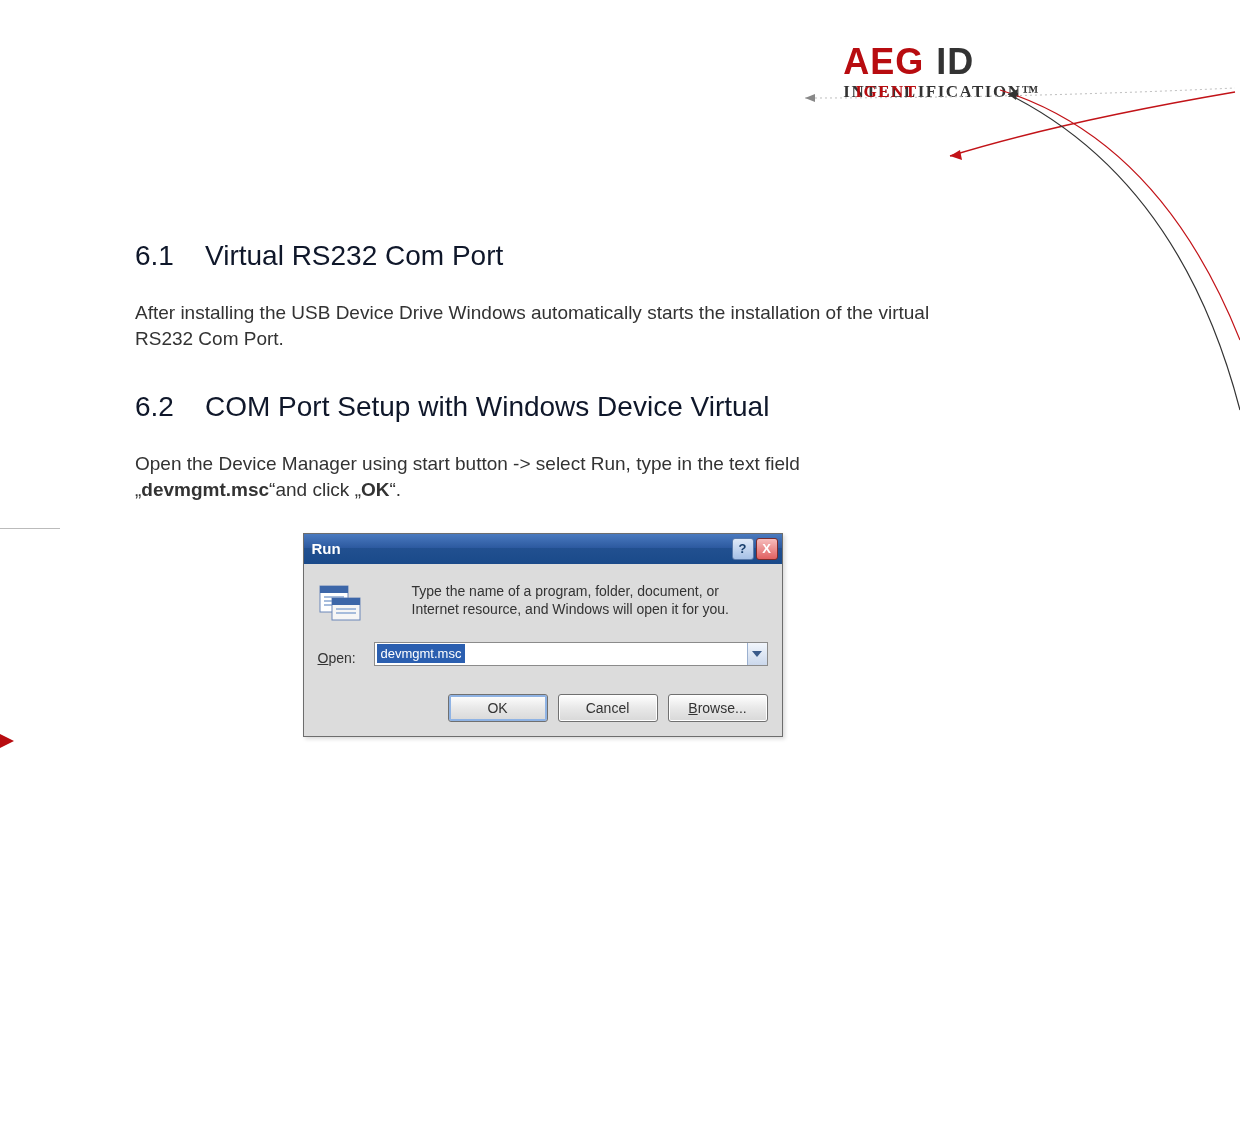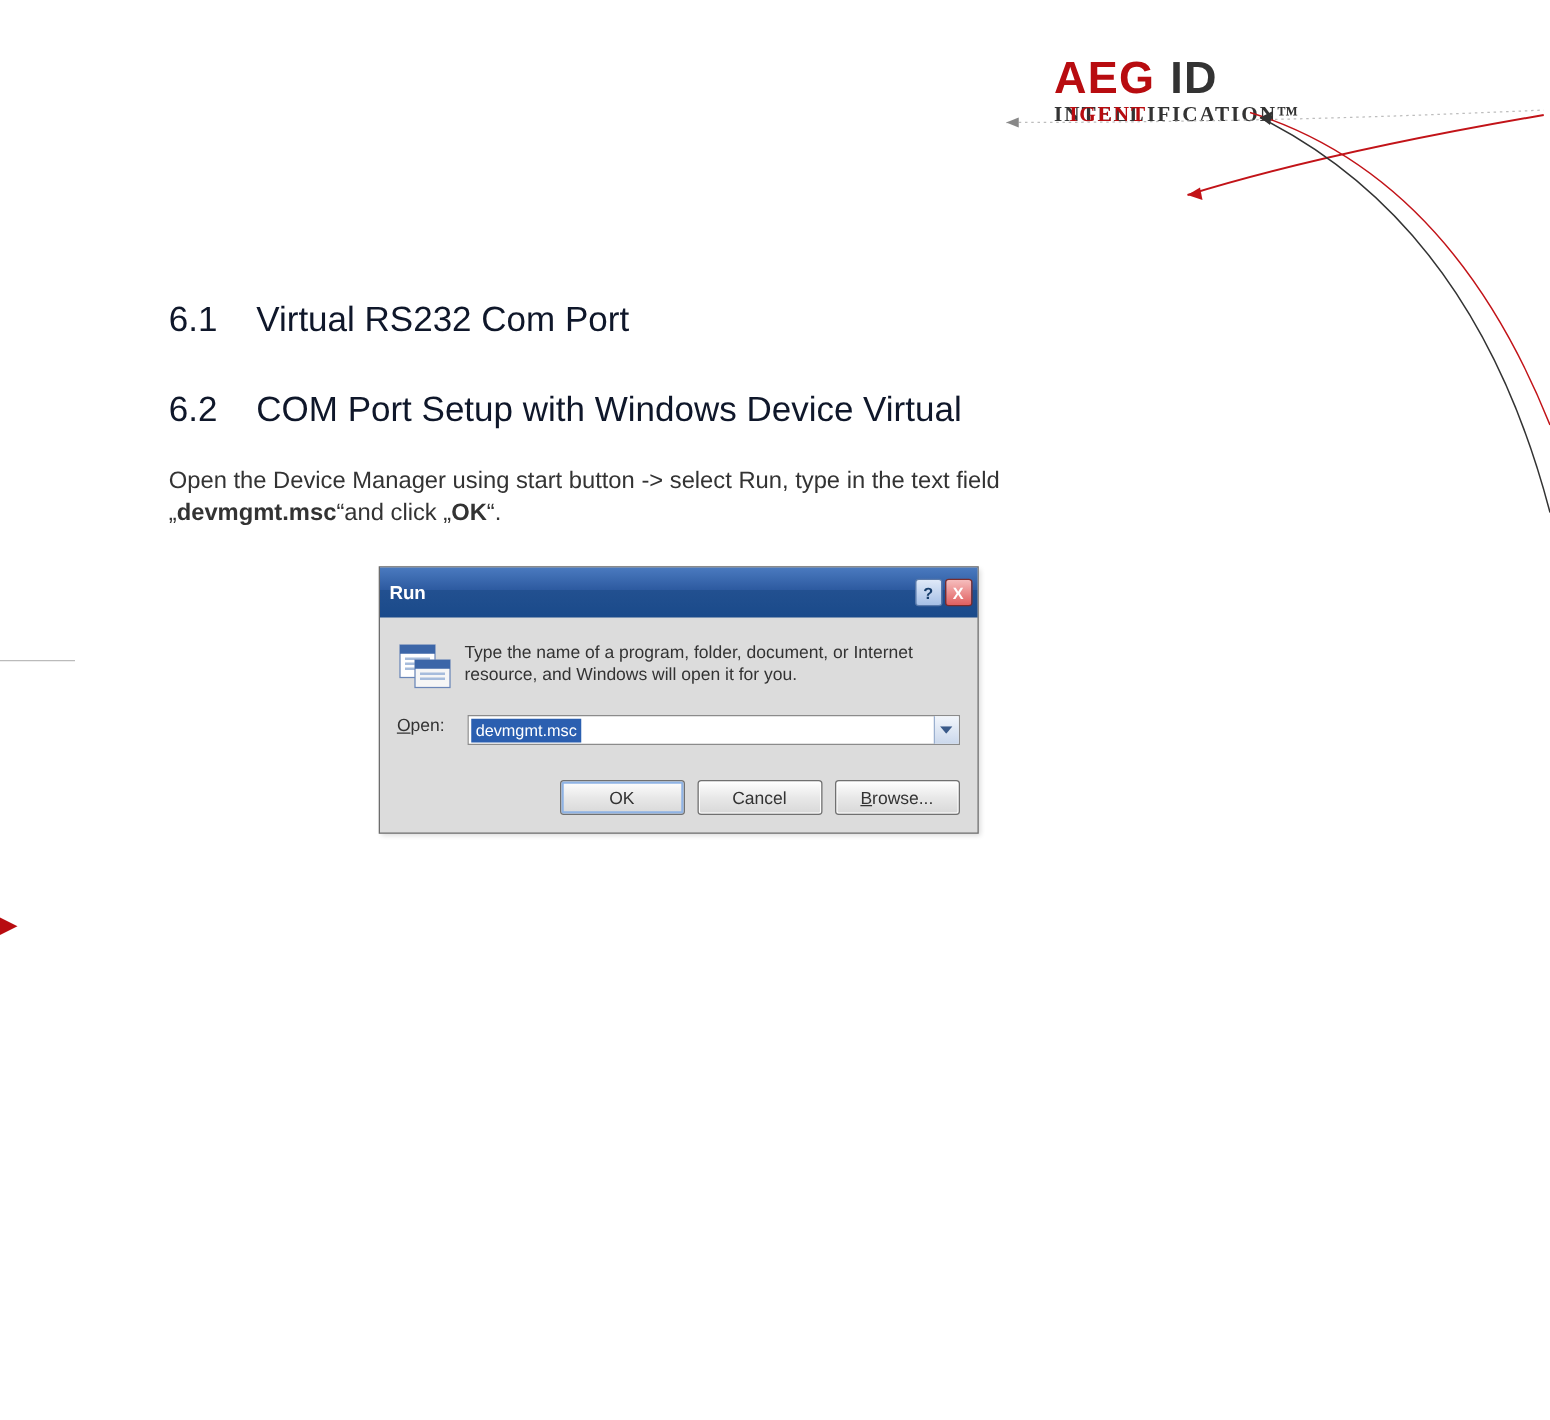--- a/index.html
+++ b/index.html
@@ -116,21 +116,21 @@
   }
   .run-dialog {
     width: 480px;
     background: #dcdcdc;
     border: 1px solid #6d6d6d;
     box-shadow: 2px 2px 4px rgba(0,0,0,0.15);
     font-family: "Tahoma", Arial, sans-serif;
     font-size: 14px;
   }
   .titlebar {
-    height: 40px;
+    height: 30px;
     background: linear-gradient(to bottom, #4a7abf 0%, #2d5aa0 45%, #225090 46%, #1a4a8a 100%);
     color: #ffffff;
     display: flex;
     align-items: center;
     padding: 0 4px 0 8px;
     font-weight: 700;
     font-size: 15px;
   }
   .titlebar .tt { flex: 1; }
   .titlebar .tb-btn {
@@ -152,35 +152,36 @@
     border: 1px solid #5a7aaa;
     color: #163d6b;
   }
 
   .dlg-body {
     padding: 18px 14px 14px 14px;
   }
   .dlg-row {
     display: flex;
     align-items: flex-start;
+    gap: 40px;
   }
   .dlg-icon {
     width: 44px;
     height: 40px;
     margin-right: 10px;
     flex-shrink: 0;
   }
   .dlg-text {
     font-size: 14px;
     color: #333333;
     line-height: 1.3;
   }
   .dlg-open-row {
     display: flex;
-    align-items: flex-start;
+    align-items: flex-end;
     margin-top: 20px;
   }
   .dlg-open-label {
     width: 56px;
     font-size: 14px;
     color: #333333;
   }
   .dlg-open-label .ul { text-decoration: underline; }
   .dlg-combo {
     flex: 1;
@@ -257,20 +258,21 @@
 </svg>
 
 <div class="side-line"></div>
 <div class="side-marker"></div>
 
 <div class="content">
 
   <h2>
     <span class="hnum">6.1</span><span>Virtual RS232 Com Port</span>
   </h2>
+  <p>After installing the USB Device Drive Windows automatically starts the installation of the virtual RS232 Com Port.</p>
 
   <h2 class="section-gap">
     <span class="hnum">6.2</span><span>COM Port Setup with Windows Device Virtual</span>
   </h2>
   <p>
     <span>Open the Device Manager using start button -&gt; select Run, type in the text field „</span><span class="bold">devmgmt.msc</span><span>“and click  „</span><span class="bold">OK</span><span>“.</span>
   </p>
 
   <div class="run-dialog-wrap">
     <div class="run-dialog">

